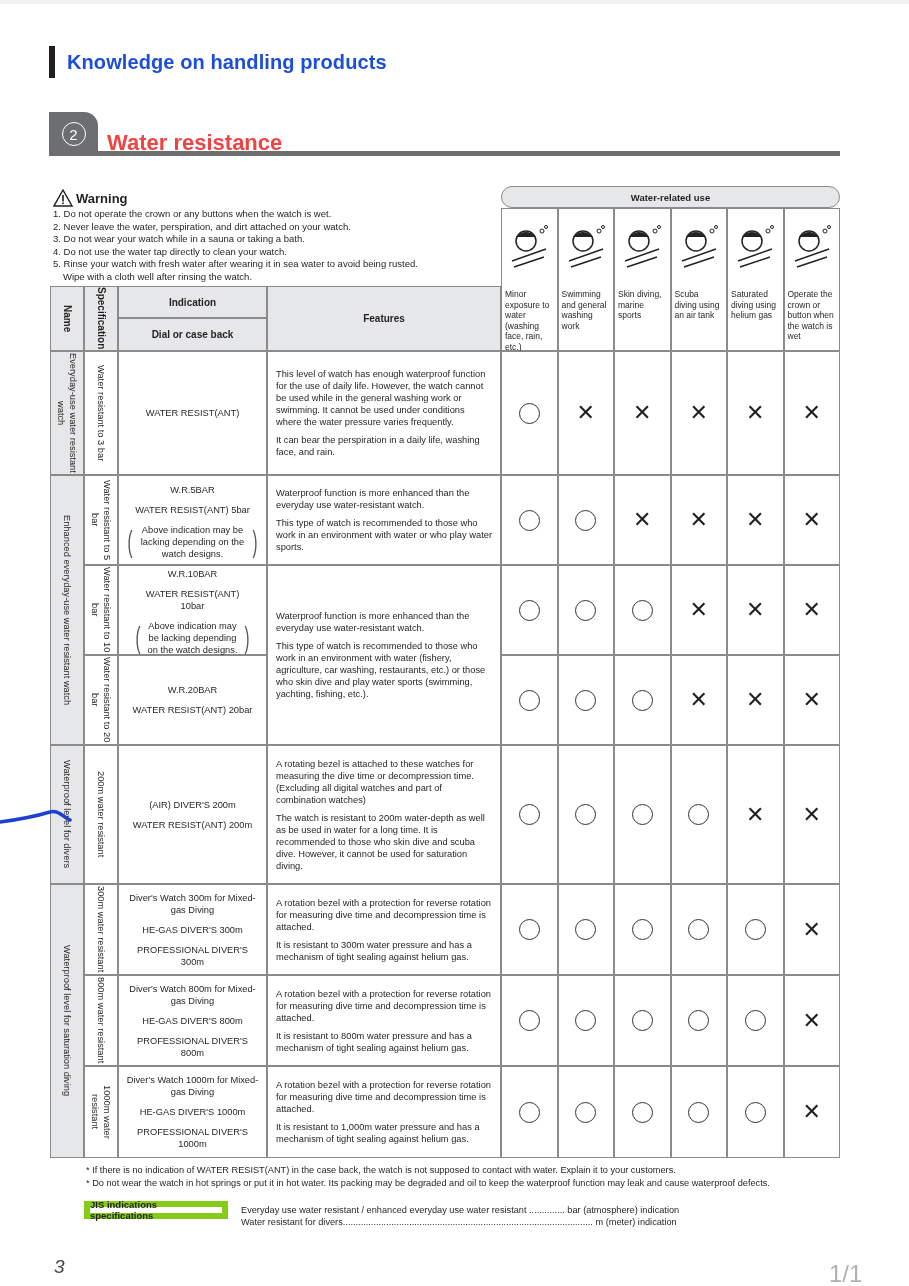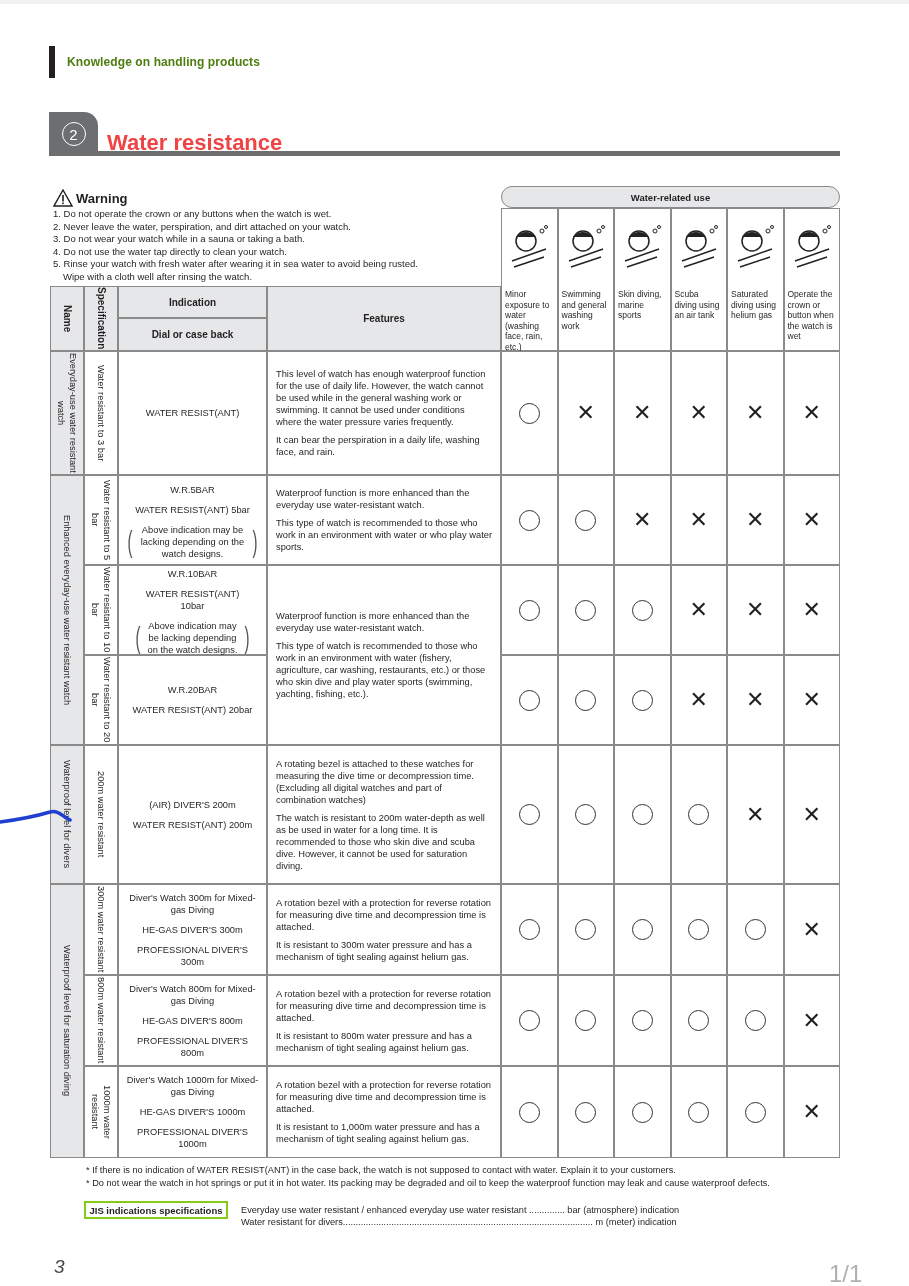--- a/index.html
+++ b/index.html
@@ -2,21 +2,21 @@
 <html><head>
 <meta charset="utf-8">
 <style>
   * { box-sizing: border-box; margin: 0; padding: 0; }
   html, body { width: 909px; height: 1286px; background: #ffffff; overflow: hidden; }
   body { font-family: "DejaVu Sans", "Liberation Sans", sans-serif; color: #231f20; position: relative; }
   .topbar { position: absolute; left: 0; top: 0; width: 909px; height: 4px; background: #f1f1f1; }
 
   .page-heading { position: absolute; left: 49px; top: 46px; height: 32px; display: flex; align-items: center; }
   .page-heading .bar { width: 6px; height: 32px; background: #231f20; margin-right: 12px; }
-  .page-heading .txt { font-family: "Liberation Sans", sans-serif; font-weight: bold; font-size: 12px; color: #4d7c0f; letter-spacing: 0.1px; }
+  .page-heading .txt { font-family: "Liberation Sans", sans-serif; font-weight: bold; font-size: 20px; color: #1d4ed8; letter-spacing: 0.1px; }
 
   .section-heading { position: absolute; left: 49px; top: 112px; width: 791px; height: 44px; }
   .section-heading .tab { position: absolute; left: 0; top: 0; width: 49px; height: 44px; background: #6d6e70; border-top-right-radius: 14px; display: flex; align-items: center; justify-content: center; }
   .section-heading .num { width: 24px; height: 24px; border: 1.5px solid #fff; border-radius: 50%; color: #fff; font-size: 15px; display: flex; align-items: center; justify-content: center; font-family: "Liberation Sans", sans-serif; }
   .section-heading .rule { position: absolute; left: 0; top: 39px; width: 791px; height: 5px; background: #6d6e70; }
   .section-heading .txt { position: absolute; left: 58px; top: 18px; font-family: "Liberation Sans", sans-serif; font-weight: bold; font-size: 22px; color: #ef4444; }
 
   .warning { position: absolute; left: 53px; top: 188px; width: 450px; font-family: "Liberation Sans", sans-serif; }
   .warning .title { display: flex; align-items: center; font-weight: bold; font-size: 13px; height: 20px; }
   .warning .title svg { margin-right: 3px; }
@@ -35,21 +35,21 @@
   .ind p { margin: 4px 0; }
   .paren { display: flex; align-items: center; justify-content: center; margin-top: 4px; }
   .paren .br { font-size: 30px; font-weight: 200; color: #555; line-height: 30px; transform: scaleX(0.5); }
   .paren .in { text-align: center; line-height: 12px; }
   .usehdr { padding: 2px 3px; font-size: 8.5px; line-height: 10.5px; }
   .mark { display: flex; align-items: center; justify-content: center; }
   .circle { width: 21px; height: 21px; border: 1.2px solid #333; border-radius: 50%; }
   .cross { font-size: 22px; line-height: 22px; color: #231f20; font-family: "DejaVu Sans", sans-serif; }
 
   .notes { position: absolute; left: 86px; top: 1164px; font-family: "Liberation Sans", sans-serif; font-size: 9.2px; line-height: 12.5px; color: #231f20; }
-  .jis-box { position: absolute; left: 84px; top: 1201px; width: 144px; height: 18px; border: 2px solid #84cc16; font-family: "Liberation Sans", sans-serif; font-size: 9.5px; font-weight: bold; display: flex; align-items: center; justify-content: center; }
+  .jis-box { position: absolute; left: 84px; top: 1201px; width: 144px; height: 18px; border: 6px solid #84cc16; font-family: "Liberation Sans", sans-serif; font-size: 9.5px; font-weight: bold; display: flex; align-items: center; justify-content: center; }
   .jis-lines { position: absolute; left: 241px; top: 1204px; font-family: "Liberation Sans", sans-serif; font-size: 9.2px; line-height: 12px; }
   .page-num { position: absolute; left: 54px; top: 1256px; font-family: "Liberation Sans", sans-serif; font-style: italic; font-size: 19px; color: #444; }
   .page-count { position: absolute; left: 829px; top: 1260px; font-family: "Liberation Sans", sans-serif; font-size: 24px; color: #b0b0b0; }
   .pen-mark { position: absolute; left: 0; top: 800px; }
 </style>
 </head>
 <body>
 
 <div class="topbar"></div>
 

